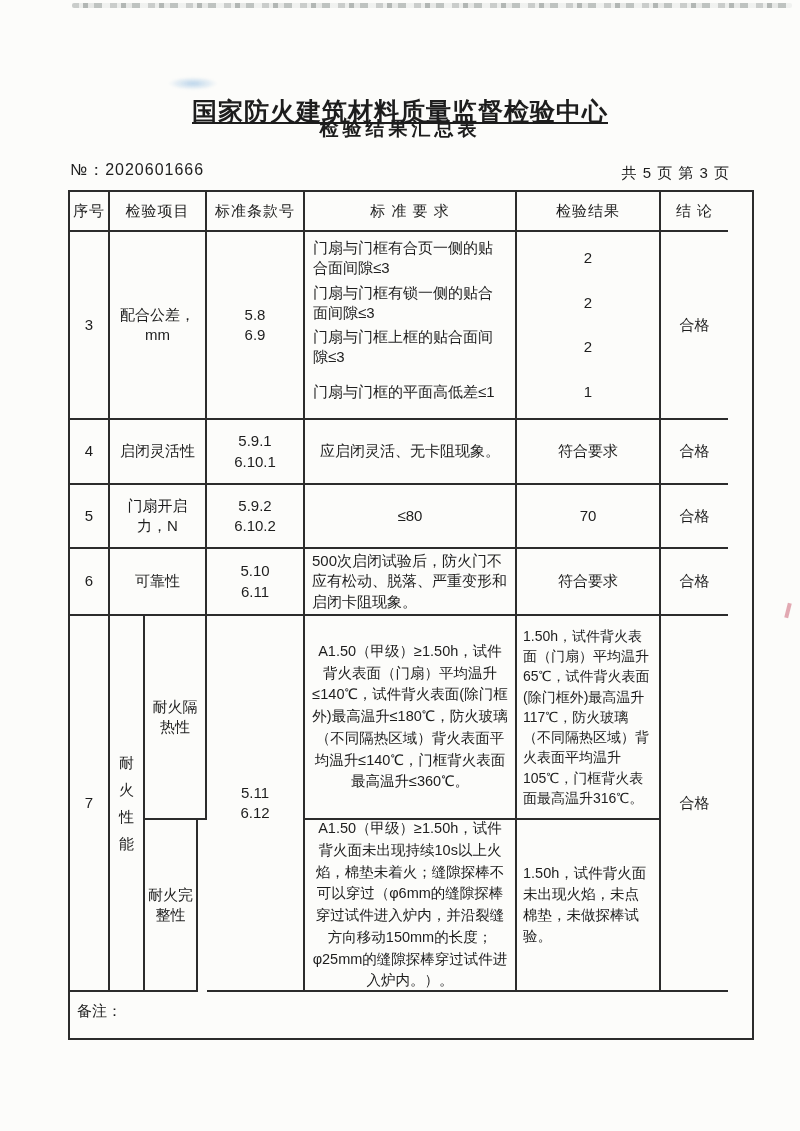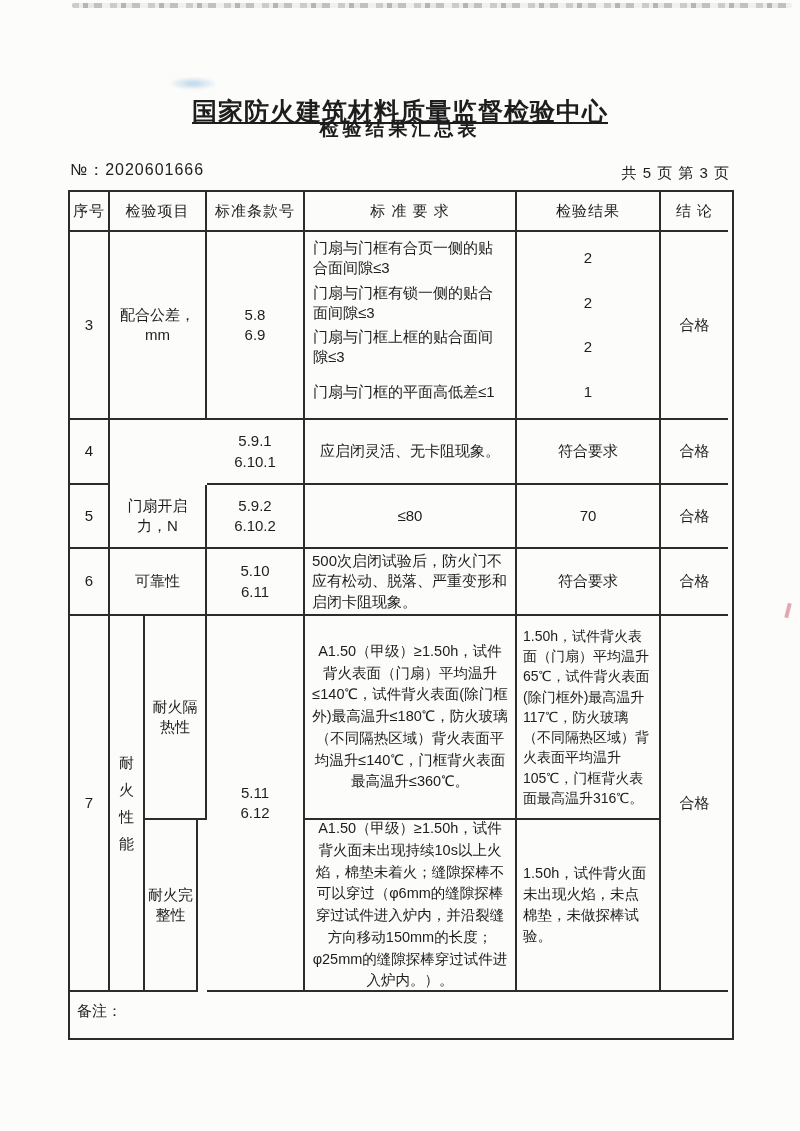--- a/index.html
+++ b/index.html
@@ -37,21 +37,21 @@
   .t1 { top:95px;  font-size:25px; letter-spacing:1px;text-decoration:underline; }
   .t2 { top:116px; font-size:19px; letter-spacing:4px; }
   .report-no { position:absolute; left:70px; top:160px; font-size:16px; letter-spacing:1px; }
   .page-ind  { position:absolute; right:70px; top:164px; font-size:15px; letter-spacing:1px; }
 
   
   .tbl {
     position:absolute; left:68px; top:190px;
     width:662px; height:846px;
     border:2px solid #2c2c2c;
-    font-size:15px; line-height:1.35;
+    font-size:15px; line-height:1.35;padding-left:20px;
   }
   .c {
     position:absolute; box-sizing:border-box;
     border-right:2px solid #2c2c2c;
     border-bottom:2px solid #2c2c2c;
     display:flex; align-items:center; justify-content:center;
     text-align:center; overflow:hidden;
     white-space:pre-line;
   }
   .noR { border-right:none; }
@@ -102,20 +102,21 @@
     </div>
     <div class="c stack" style="left:447px;top:40px;width:144px;height:188px">
       <div class="slotc">2</div>
       <div class="slotc">2</div>
       <div class="slotc">2</div>
       <div class="slotc">1</div>
     </div>
     <div class="c noR" style="left:591px;top:40px;width:67px;height:188px">合格</div>
 
     <div class="c" style="left:0;top:228px;width:40px;height:65px">4</div>
+    <div class="c" style="left:40px;top:228px;width:97px;height:65px">启闭灵活性</div>
     <div class="c" style="left:137px;top:228px;width:98px;height:65px">5.9.1
 6.10.1</div>
     <div class="c" style="left:235px;top:228px;width:212px;height:65px">应启闭灵活、无卡阻现象。</div>
     <div class="c" style="left:447px;top:228px;width:144px;height:65px">符合要求</div>
     <div class="c noR" style="left:591px;top:228px;width:67px;height:65px">合格</div>
 
     <div class="c" style="left:0;top:293px;width:40px;height:64px">5</div>
     <div class="c" style="left:40px;top:293px;width:97px;height:64px">门扇开启
 力，N</div>
     <div class="c" style="left:137px;top:293px;width:98px;height:64px">5.9.2

